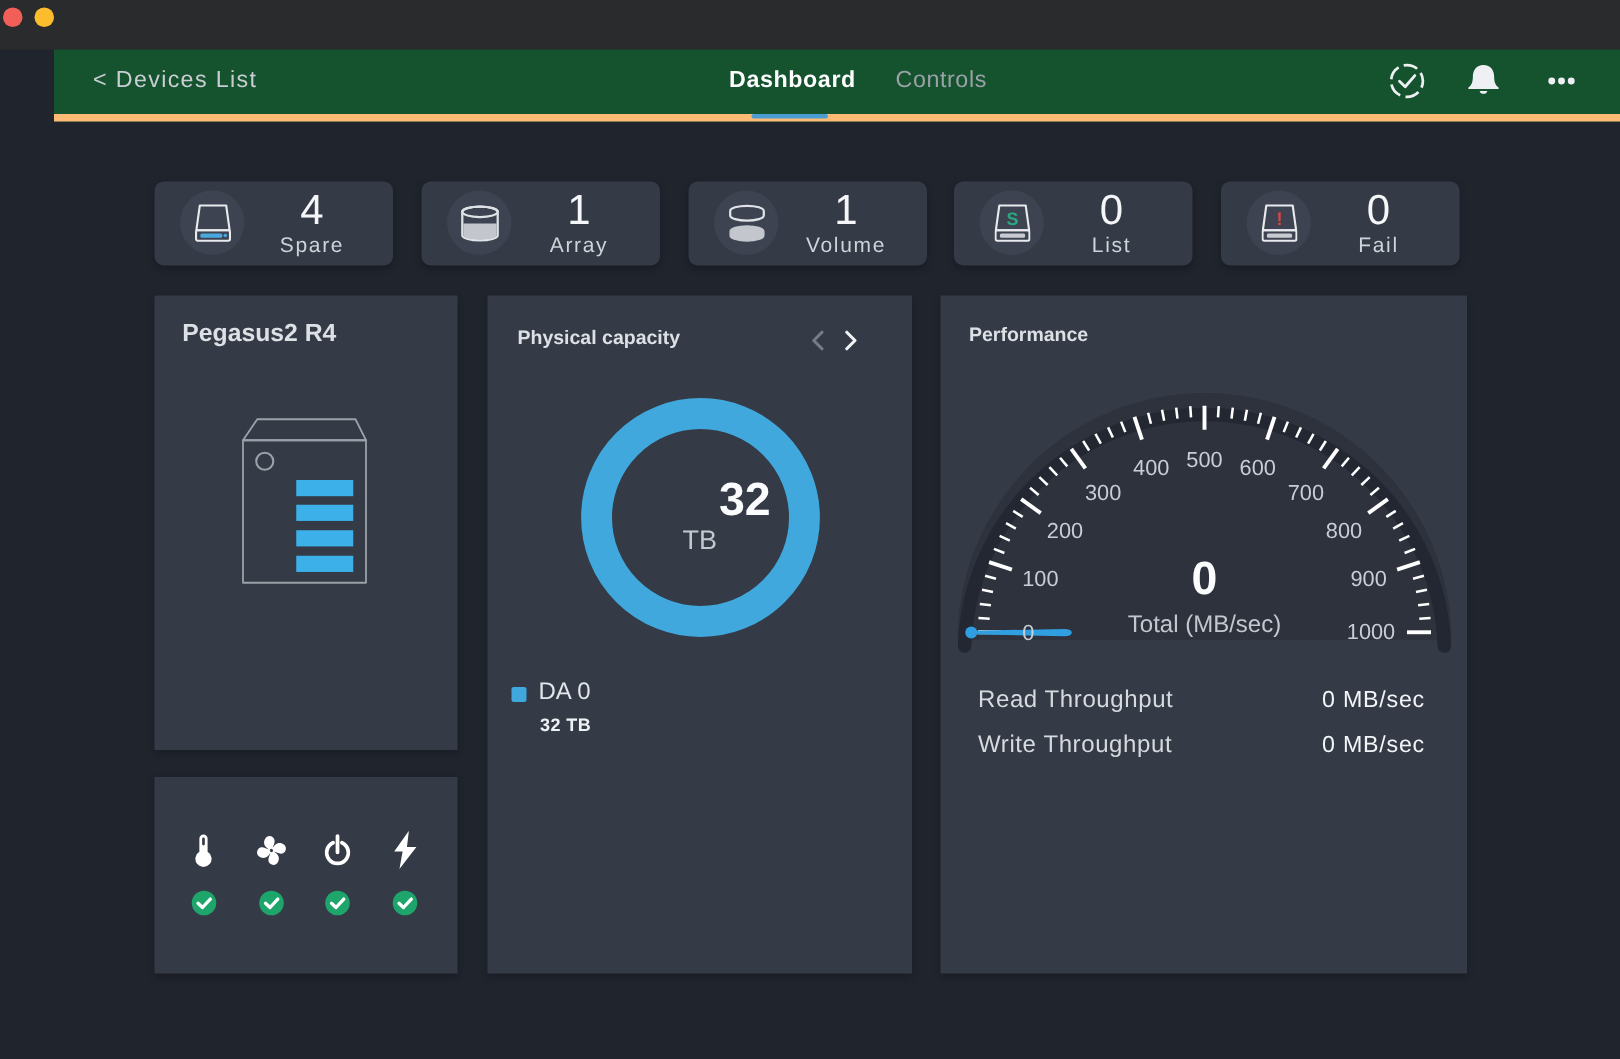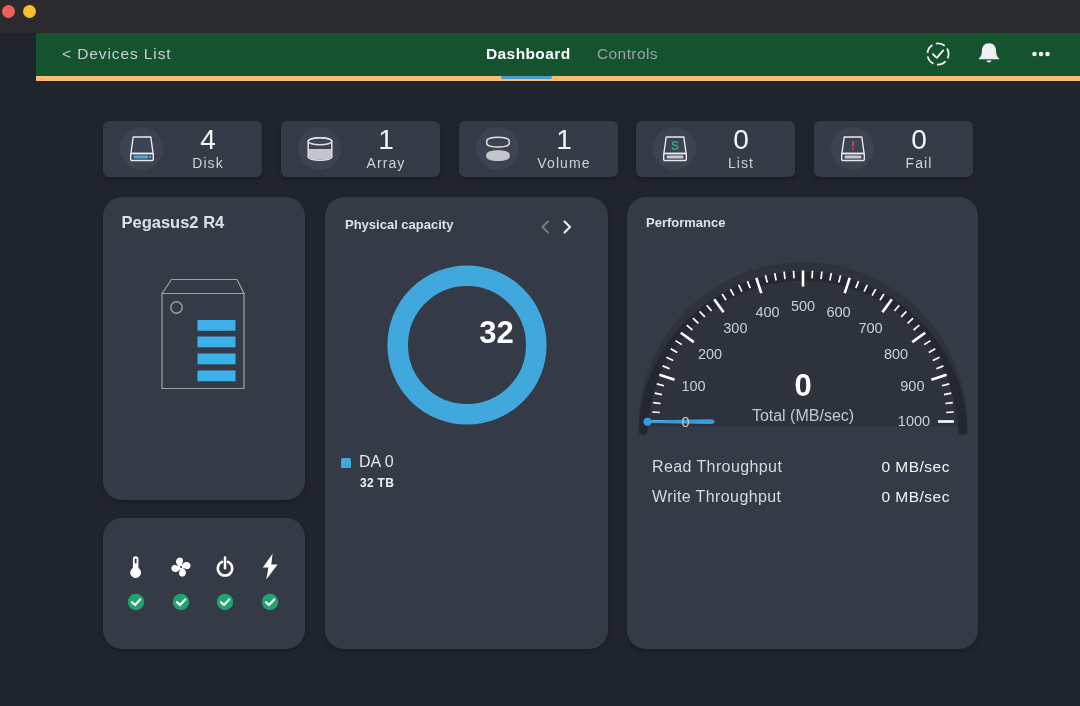--- a/index.html
+++ b/index.html
@@ -5,21 +5,21 @@
 html,body { width:1080px; height:706px; overflow:hidden; background:#20242d;
   font-family:"Liberation Sans", sans-serif; }
 #app { position:relative; width:1080px; height:706px; }
 .titlebar { position:absolute; left:0; top:0; width:100%; height:33px; background:#2a2b2d; }
 .tl { position:absolute; border-radius:50%; width:13px; height:13px; top:5px; }
 .navbar { position:absolute; left:0; top:33px; width:100%; height:48px; background:#14532d;
   border-bottom:5px solid #fdba74;margin-left:36px; }
 .backlink { position:absolute; left:26px; top:11.5px; font-size:15.5px; color:#c9ced5; letter-spacing:0.9px; }
 .tab { position:absolute; top:11.5px; font-size:15.5px; letter-spacing:0.4px; }
 .content { position:absolute; left:0; top:82px; width:100%; height:624px; background:#20242d; }
-.card { position:absolute; background:#343a46; border-radius:19px; box-shadow:0 2px 5px rgba(0,0,0,0.25); }
+.card { position:absolute; background:#343a46; border-radius:0; box-shadow:0 2px 5px rgba(0,0,0,0.25); }
 .scard { position:absolute; top:121px; width:159px; height:56px; background:#343a46; border-radius:6px;
   box-shadow:0 2px 5px rgba(0,0,0,0.25); }
 .scircle { position:absolute; left:17px; top:6px; width:43px; height:43px; border-radius:50%;
   background:#3d4350; display:flex; align-items:center; justify-content:center; }
 .snum { position:absolute; left:60px; width:90px; top:3px; text-align:center; font-size:28px;
   color:#f4f6f8; font-weight:500; }
 .slabel { position:absolute; left:60px; width:90px; top:34px; text-align:center; font-size:14px;
   color:#ced3d9; letter-spacing:1.1px; }
 .cardhead { font-weight:bold; font-size:13px; color:#dde1e6; letter-spacing:0px; }
 .prow { position:absolute; left:652px; width:298px; font-size:16px; color:#d6dade; letter-spacing:0.4px; }
@@ -60,21 +60,21 @@
   <div class="scard" style="left:103px">
   <div class="scircle">
         <svg width="24" height="26" viewBox="0 0 24 26">
 <path d="M3.2 1 H20.8 L23.1 17.5 H0.9 Z" fill="none" stroke="#e8eaee" stroke-width="1.4" stroke-linejoin="round"></path>
 <rect x="0.7" y="17.5" width="22.6" height="7" rx="1.1" fill="none" stroke="#e8eaee" stroke-width="1.4"></rect>
 <rect x="3.6" y="19.6" width="14.6" height="2.9" rx="1" fill="#49a8e0"></rect>
           <circle cx="20.2" cy="21" r="1.2" fill="#49a8e0"></circle>
 </svg>
       </div>
   <div class="snum">4</div>
-  <div class="slabel">Disk</div>
+  <div class="slabel">Spare</div>
 </div>
 <div class="scard" style="left:281px">
   <div class="scircle">
         <svg width="26" height="26" viewBox="0 0 26 26">
 <path d="M1.2 5.2 A11.8 3.5 0 0 1 24.8 5.2 L24.8 20.8 A11.8 3.5 0 0 1 1.2 20.8 Z" fill="none" stroke="#dfe2e7" stroke-width="1.5"></path>
 <ellipse cx="13" cy="5.2" rx="11.8" ry="3.5" fill="none" stroke="#dfe2e7" stroke-width="1.5"></ellipse>
 <path d="M1.9 13 L24.1 13 L24.1 20.8 A11.1 2.9 0 0 1 1.9 20.8 Z" fill="#c3c7cd"></path>
 </svg>
       </div>
   <div class="snum">1</div>
@@ -175,20 +175,21 @@
   <div class="card" style="left:325px; top:197px; width:283px; height:452px;">
     <div class="cardhead" style="position:absolute; left:20px; top:20px;">Physical capacity</div>
     <svg width="40" height="20" viewBox="0 0 40 20" style="position:absolute; right:33px; top:20px;">
       <path d="M13 4.5 L7.5 10 L13 15.5" fill="none" stroke="#767c85" stroke-width="2.1" stroke-linecap="round" stroke-linejoin="round"></path>
       <path d="M29.5 4.5 L35 10 L29.5 15.5" fill="none" stroke="#f0f2f5" stroke-width="2.1" stroke-linecap="round" stroke-linejoin="round"></path>
     </svg>
     <svg width="180" height="180" viewBox="0 0 180 180" style="position:absolute; left:51.5px; top:58px;">
       <circle cx="90" cy="90" r="69.3" fill="none" stroke="#41a8dd" stroke-width="20.6"></circle>
     </svg>
     <div style="position:absolute; left:0; top:118px; width:100%; text-align:center; font-size:31px; font-weight:bold; color:#fbfcfd;margin-left:30px;">32</div>
+    <div style="position:absolute; left:0; top:153px; width:100%; text-align:center; font-size:18px; color:#c3c8cf;">TB</div>
     <div style="position:absolute; left:16px; top:261px; width:9.5px; height:9.5px; background:#41a8dd; border-radius:1.5px;"></div>
     <div style="position:absolute; left:34px; top:256px; font-size:16px; color:#e2e5ea;">DA 0</div>
     <div style="position:absolute; left:35px; top:279px; font-size:12px; color:#eff2f5; font-weight:bold; letter-spacing:0.3px;">32 TB</div>
   </div>
 
   <div class="card" style="left:627px; top:197px; width:351px; height:452px;">
     <div class="cardhead" style="position:absolute; left:19px; top:18px;">Performance</div>
   </div>
   <svg width="351" height="245" viewBox="627 197 351 245" style="position:absolute; left:627px; top:197px;" font-family="Liberation Sans">
     <path d="M 638.5 426.5 A 164.5 164.5 0 0 1 967.5 426.5 Z" fill="#2d323d"></path>

